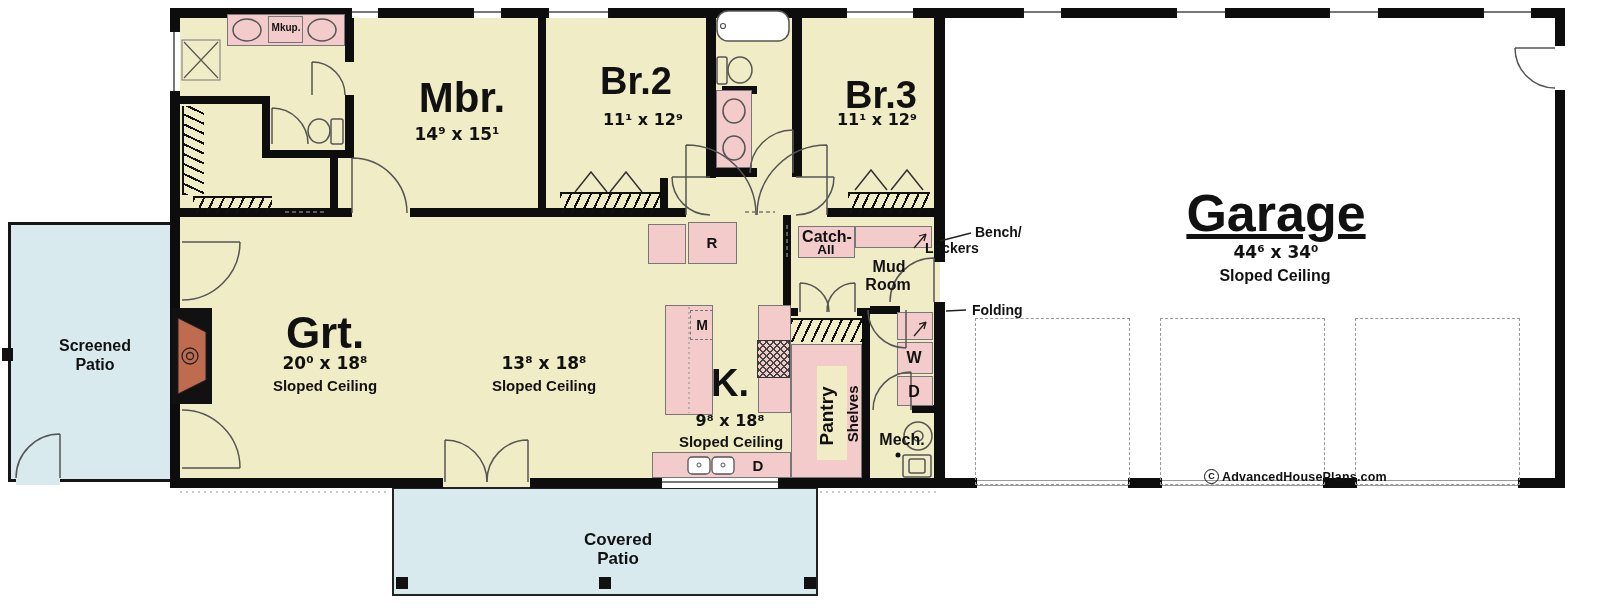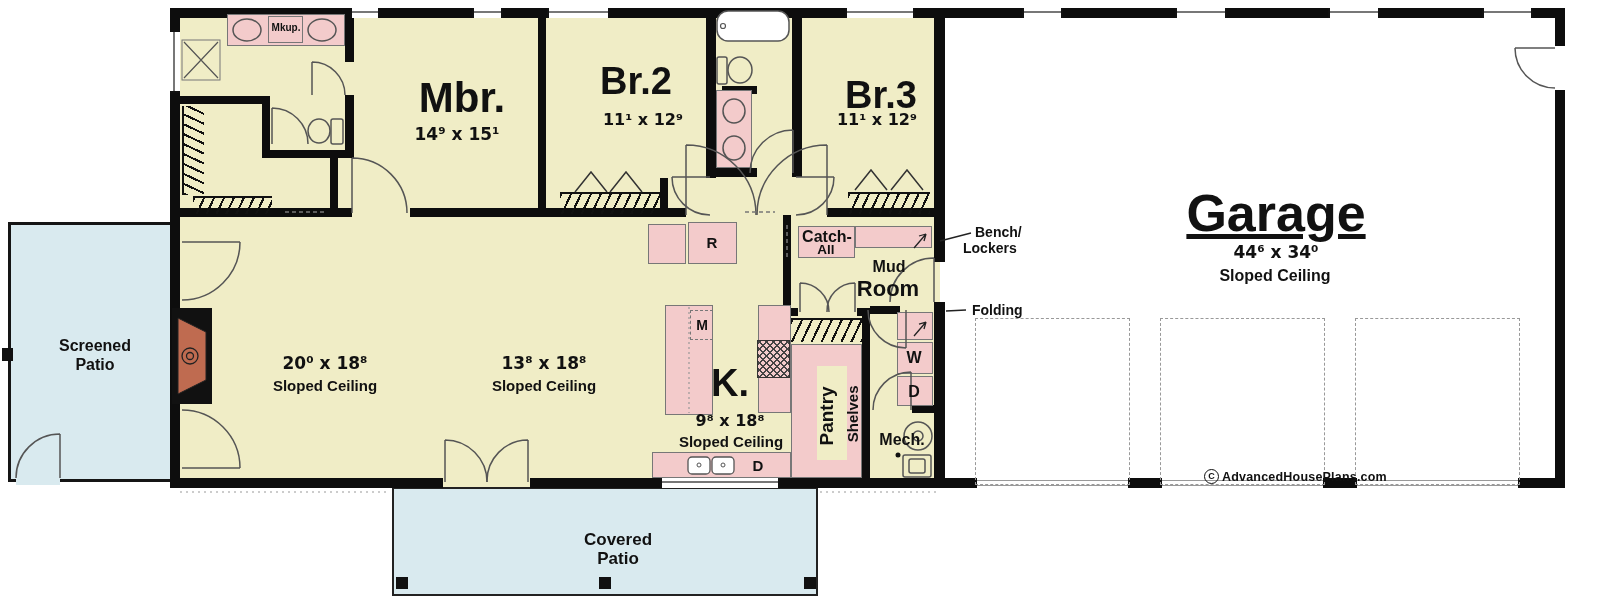--- a/index.html
+++ b/index.html
@@ -214,48 +214,49 @@
 
   <div class="lbl" style="left:362px;top:76px;width:200px;font-size:42px;">Mbr.</div>
   <div class="lbl dims" style="left:357px;top:126px;width:200px;font-size:17px;">14⁹ x 15¹</div>
 
   <div class="lbl" style="left:536px;top:62px;width:200px;font-size:38px;">Br.2</div>
   <div class="lbl dims" style="left:543px;top:112px;width:200px;font-size:16px;">11¹ x 12⁹</div>
 
   <div class="lbl" style="left:781px;top:62px;width:200px;font-size:38px;margin-top:14px;">Br.3</div>
   <div class="lbl dims" style="left:777px;top:112px;width:200px;font-size:16px;">11¹ x 12⁹</div>
 
+  <div class="lbl" style="left:225px;top:310px;width:200px;font-size:44px;">Grt.</div>
   <div class="lbl dims" style="left:225px;top:355px;width:200px;font-size:17px;">20⁰ x 18⁸</div>
   <div class="lbl" style="left:225px;top:378px;width:200px;font-size:15px;">Sloped Ceiling</div>
 
   <div class="lbl dims" style="left:444px;top:355px;width:200px;font-size:17px;">13⁸ x 18⁸</div>
   <div class="lbl" style="left:444px;top:378px;width:200px;font-size:15px;">Sloped Ceiling</div>
 
   <div class="lbl" style="left:680px;top:364px;width:100px;font-size:38px;">K.</div>
   <div class="lbl dims" style="left:660px;top:413px;width:140px;font-size:16px;">9⁸ x 18⁸</div>
   <div class="lbl" style="left:661px;top:434px;width:140px;font-size:15px;">Sloped Ceiling</div>
 
   <div class="lbl" style="left:1126px;top:186px;width:300px;font-size:52px;text-decoration:underline;">Garage</div>
   <div class="lbl dims" style="left:1176px;top:244px;width:200px;font-size:17px;">44⁶ x 34⁰</div>
   <div class="lbl" style="left:1175px;top:268px;width:200px;font-size:16px;">Sloped Ceiling</div>
 
   <div class="lbl" style="left:839px;top:259px;width:100px;font-size:16px;">Mud</div>
-  <div class="lbl" style="left:838px;top:277px;width:100px;font-size:22px;">Room</div>
+  <div class="lbl" style="left:838px;top:277px;width:100px;font-size:16px;">Room</div>
 
   <div class="lbl" style="left:25px;top:338px;width:140px;font-size:16px;">Screened</div>
   <div class="lbl" style="left:25px;top:357px;width:140px;font-size:16px;">Patio</div>
 
   <div class="lbl" style="left:518px;top:531px;width:200px;font-size:17px;">Covered</div>
   <div class="lbl" style="left:518px;top:550px;width:200px;font-size:17px;">Patio</div>
 
   <div class="lbl" style="left:266px;top:23px;width:40px;font-size:10px;">Mkup.</div>
   <div class="lbl" style="left:797px;top:229px;width:60px;font-size:16px;">Catch-</div>
   <div class="lbl" style="left:796px;top:243px;width:60px;font-size:13.5px;">All</div>
   <div class="lbl lbl-left" style="left:975px;top:225px;font-size:14px;">Bench/</div>
-  <div class="lbl lbl-left" style="left:963px;top:241px;font-size:14px;">Lockers</div>
+  <div class="lbl lbl-left" style="left:925px;top:241px;font-size:14px;">Lockers</div>
   <div class="lbl lbl-left" style="left:972px;top:303px;font-size:14px;">Folding</div>
   <div class="lbl rot" style="left:767px;top:406px;width:120px;font-size:19px;">Pantry</div>
   <div class="lbl rot" style="left:798px;top:406px;width:110px;font-size:15px;">Shelves</div>
   <div class="lbl" style="left:862px;top:432px;width:80px;font-size:16px;text-align:center;">Mech.</div>
   <div class="lbl" style="left:894px;top:350px;width:40px;font-size:16px;">W</div>
   <div class="lbl" style="left:894px;top:384px;width:40px;font-size:16px;">D</div>
   <div class="lbl" style="left:682px;top:318px;width:40px;font-size:14px;">M</div>
   <div class="lbl" style="left:692px;top:235px;width:40px;font-size:15px;">R</div>
   <div class="lbl" style="left:738px;top:458px;width:40px;font-size:15px;">D</div>
 

